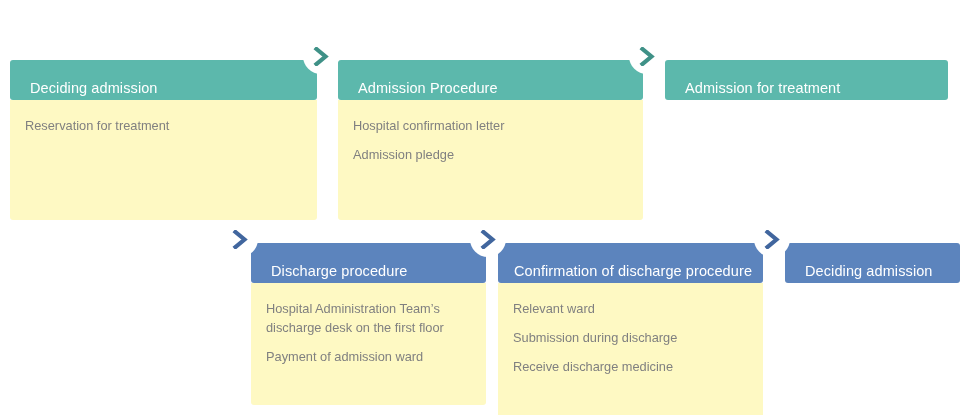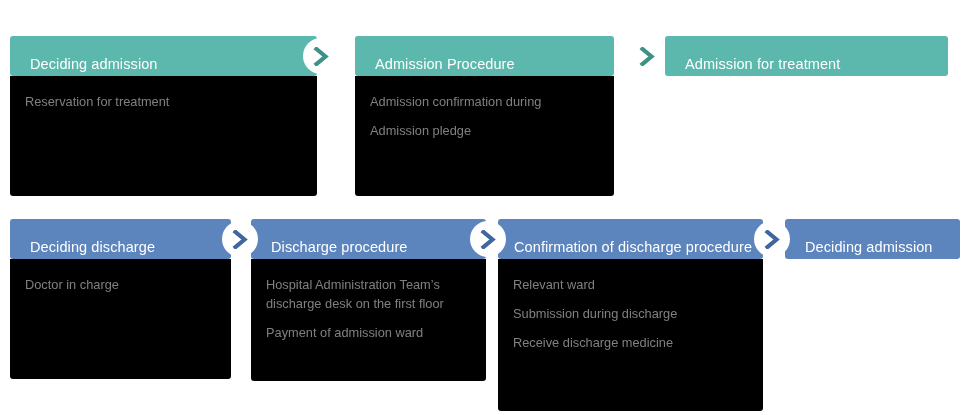--- a/index.html
+++ b/index.html
@@ -36,26 +36,27 @@
     border-radius: 3px;
     box-sizing: border-box;
     display: flex;
     align-items: center;
     padding: 16px 18px 0 20px;
     color: #ffffff;
     font-size: 14.5px;
     letter-spacing: 0.1px;
     white-space: nowrap;
     overflow: hidden;
+    margin-top: 24px;
   }
   .teal .card-header { background: #5cb8ac; }
   .blue .card-header { background: #5c84bd; }
 
   .card-body {
-    background: #000000;
+    background: #fef9c3;
     border-radius: 0 0 3px 3px;
     box-sizing: border-box;
     padding: 16px 18px 10px 15px;
     overflow: hidden;
   }
   .card-body .line {
     color: #808080;
     font-size: 12.8px;
     line-height: 19px;
     margin-bottom: 10px;
@@ -83,26 +84,26 @@
 
     <div class="card teal" style="left:10px; width:307px;">
       <div class="card-header">
         <span>Deciding admission</span>
       </div>
       <div class="card-body" style="height:120px;">
         <div class="line">Reservation for treatment</div>
       </div>
     </div>
 
-    <div class="card teal" style="left:355px; width:259px;">
+    <div class="card teal" style="left:338px; width:305px;">
       <div class="card-header">
         <span>Admission Procedure</span>
       </div>
       <div class="card-body" style="height:120px;">
-        <div class="line">Admission confirmation during</div>
+        <div class="line">Hospital confirmation letter</div>
         <div class="line">Admission pledge</div>
 
       </div>
     </div>
 
     <div class="card teal no-body" style="left:665px; width:283px;">
       <div class="card-header">
         <span>Admission for treatment</span>
       </div>
 
@@ -115,28 +116,20 @@
     </div>
     <div class="chevron" style="left:629px; top:2px;">
       <svg width="17" height="19" viewBox="0 0 17 19" aria-hidden="true">
         <path d="M3.5 2 L12.5 9.5 L3.5 17" fill="none" stroke="#3f9187" stroke-width="4.2" stroke-linecap="square" stroke-linejoin="miter"></path>
       </svg>
     </div>
   </div>
 
   <div class="row" id="row-discharge">
 
-    <div class="card blue" style="left:10px; width:221px;">
-      <div class="card-header">
-        <span>Deciding discharge</span>
-      </div>
-      <div class="card-body" style="height:120px;">
-        <div class="line">Doctor in charge</div>
-      </div>
-    </div>
 
     <div class="card blue" style="left:251px; width:235px;">
       <div class="card-header">
         <span>Discharge procedure</span>
       </div>
       <div class="card-body" style="height:122px;">
         <div class="line">Hospital Administration Teamʼs discharge desk on the first floor</div>
         <div class="line">Payment of admission ward</div>
       </div>
     </div>

